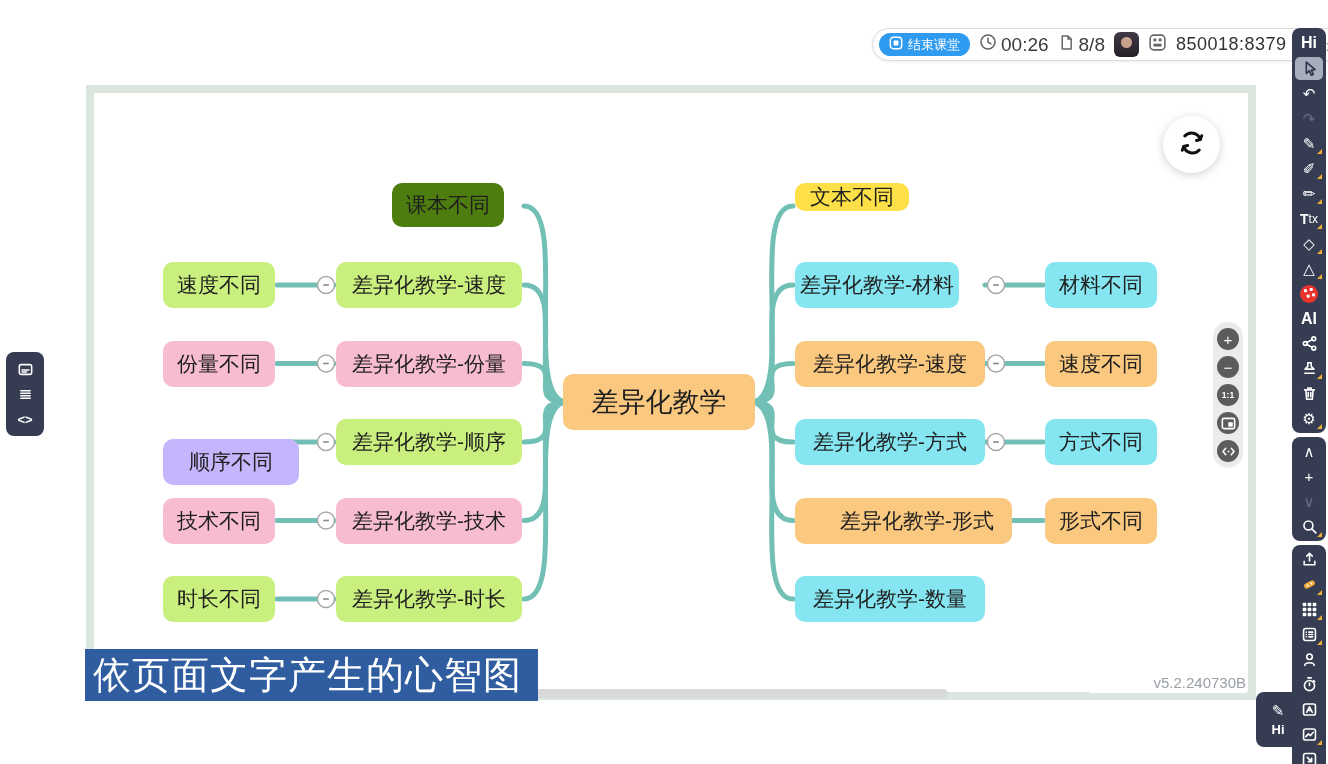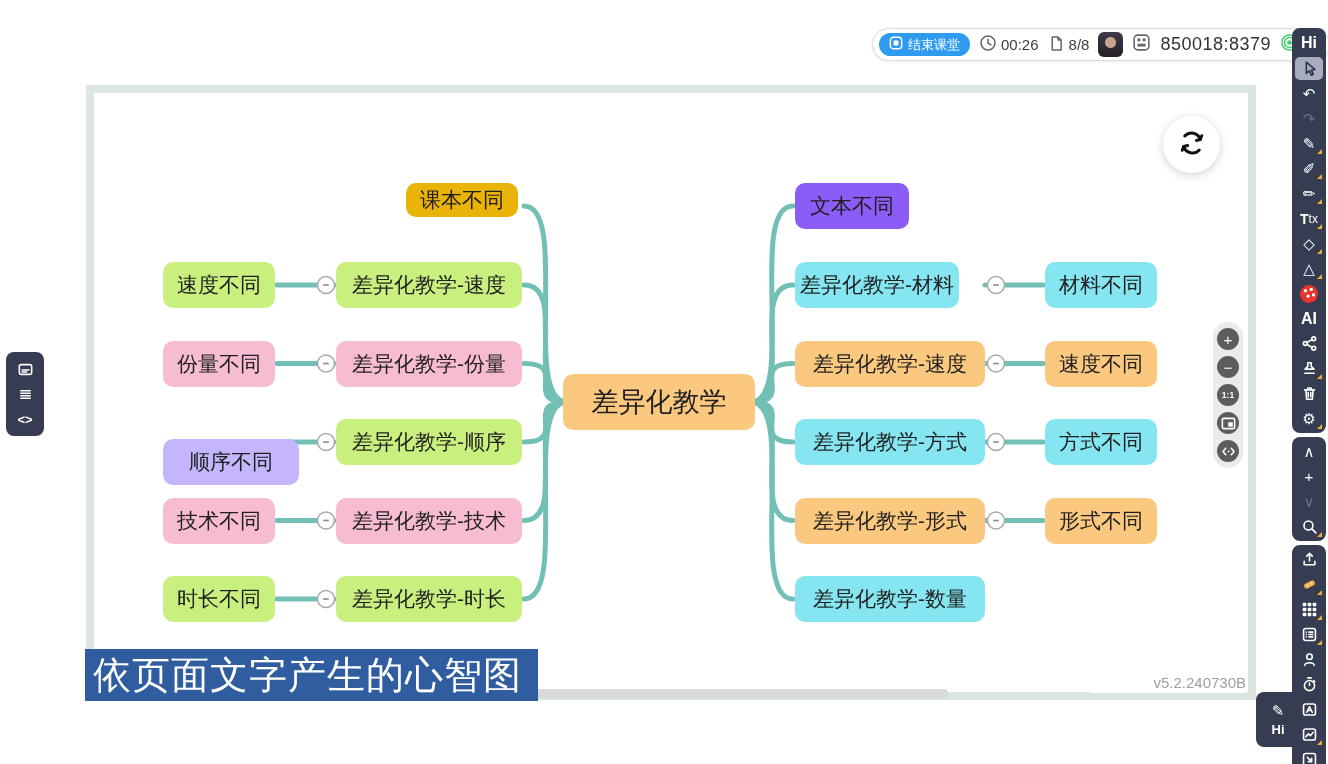--- a/index.html
+++ b/index.html
@@ -43,21 +43,21 @@
   .top-bar{
     position:absolute;left:872px;top:28px;height:33px;z-index:7;
     background:#fff;border:1px solid #dcdcdc;border-radius:17px;
     box-shadow:0 1px 3px rgba(0,0,0,.08);
     display:flex;align-items:center;gap:9px;padding:0 12px 0 6px;box-sizing:border-box;
   }
   .end-btn{
     background:#2e9bf0;color:#fff;border-radius:12px;height:23px;
     display:flex;align-items:center;gap:5px;padding:0 10px;font-size:13px;white-space:nowrap;
   }
-  .metric{display:flex;align-items:center;gap:4px;color:#3c3c3c;font-size:15px;white-space:nowrap;}
+  .metric{display:flex;align-items:center;gap:4px;color:#3c3c3c;font-size:19px;white-space:nowrap;}
   .metric svg{color:#666;}
   .avatar{
     width:25px;height:25px;border-radius:6px;flex:none;
     background:
       radial-gradient(circle at 50% 42%, #c9a28e 0 5px, transparent 6px),
       linear-gradient(#413a47,#262028);
   }
   .room-id{font-size:18px;color:#333;letter-spacing:.5px;}
   .chevron{color:#999;font-size:20px;line-height:1;padding-left:2px;}
   
@@ -164,39 +164,39 @@
     <line x1="993.2" x2="998.8" y1="285" y2="285" stroke="#8a8a8a" stroke-width="1.6"></line>
     <circle cx="996" cy="363.5" r="8.5" fill="#fff" stroke="#a9a9a9" stroke-width="1.5"></circle>
     <line x1="993.2" x2="998.8" y1="363.5" y2="363.5" stroke="#8a8a8a" stroke-width="1.6"></line>
     <circle cx="996" cy="442" r="8.5" fill="#fff" stroke="#a9a9a9" stroke-width="1.5"></circle>
     <line x1="993.2" x2="998.8" y1="442" y2="442" stroke="#8a8a8a" stroke-width="1.6"></line>
     <circle cx="996" cy="520.5" r="8.5" fill="#fff" stroke="#a9a9a9" stroke-width="1.5"></circle>
     <line x1="993.2" x2="998.8" y1="520.5" y2="520.5" stroke="#8a8a8a" stroke-width="1.6"></line>
   </svg>
 <div id="node-layer">
     <div class="mm-node center" style="left: 563px; top: 374px; width: 192px; height: 56px; background: rgb(250, 200, 127);">差异化教学</div>
-    <div class="mm-node" style="left: 406px; top: 183px; width: 112px; height: 34px; background: #eab308;">课本不同</div>
+    <div class="mm-node" style="left: 392px; top: 183px; width: 112px; height: 44px; background: #4d7c0f;">课本不同</div>
     <div class="mm-node" style="left: 336px; top: 262px; width: 186px; height: 46px; background: rgb(201, 239, 126);">差异化教学-速度</div>
     <div class="mm-node" style="left: 163px; top: 262px; width: 112px; height: 46px; background: rgb(201, 239, 126);">速度不同</div>
     <div class="mm-node" style="left: 336px; top: 340.5px; width: 186px; height: 46px; background: rgb(248, 188, 210);">差异化教学-份量</div>
     <div class="mm-node" style="left: 163px; top: 340.5px; width: 112px; height: 46px; background: rgb(248, 188, 210);">份量不同</div>
     <div class="mm-node" style="left: 336px; top: 419px; width: 186px; height: 46px; background: rgb(201, 239, 126);">差异化教学-顺序</div>
     <div class="mm-node" style="left: 163px; top: 419px; width: 136px; height: 46px; background: #c4b5fd; margin-top: 20px;">顺序不同</div>
     <div class="mm-node" style="left: 336px; top: 497.5px; width: 186px; height: 46px; background: rgb(248, 188, 210);">差异化教学-技术</div>
     <div class="mm-node" style="left: 163px; top: 497.5px; width: 112px; height: 46px; background: rgb(248, 188, 210);">技术不同</div>
     <div class="mm-node" style="left: 336px; top: 576px; width: 186px; height: 46px; background: rgb(201, 239, 126);">差异化教学-时长</div>
     <div class="mm-node" style="left: 163px; top: 576px; width: 112px; height: 46px; background: rgb(201, 239, 126);">时长不同</div>
-    <div class="mm-node" style="left: 795px; top: 183px; width: 114px; height: 46px; background: #8b5cf6;">文本不同</div>
+    <div class="mm-node" style="left: 795px; top: 183px; width: 114px; height: 28px; background: #fde047;">文本不同</div>
     <div class="mm-node" style="left: 795px; top: 262px; width: 164px; height: 46px; background: rgb(133, 230, 242);">差异化教学-材料</div>
     <div class="mm-node" style="left: 1045px; top: 262px; width: 112px; height: 46px; background: rgb(133, 230, 242);">材料不同</div>
     <div class="mm-node" style="left: 795px; top: 340.5px; width: 190px; height: 46px; background: rgb(250, 200, 127);">差异化教学-速度</div>
     <div class="mm-node" style="left: 1045px; top: 340.5px; width: 112px; height: 46px; background: rgb(250, 200, 127);">速度不同</div>
     <div class="mm-node" style="left: 795px; top: 419px; width: 190px; height: 46px; background: rgb(133, 230, 242);">差异化教学-方式</div>
     <div class="mm-node" style="left: 1045px; top: 419px; width: 112px; height: 46px; background: rgb(133, 230, 242);">方式不同</div>
-    <div class="mm-node" style="left: 795px; top: 497.5px; width: 190px; height: 46px; background: rgb(250, 200, 127);">差异化教学-形式</div>
+    <div class="mm-node" style="left: 795px; top: 497.5px; width: 190px; height: 46px; background: rgb(250, 200, 127); padding-left: 27px;">差异化教学-形式</div>
     <div class="mm-node" style="left: 1045px; top: 497.5px; width: 112px; height: 46px; background: rgb(250, 200, 127);">形式不同</div>
     <div class="mm-node" style="left: 795px; top: 576px; width: 190px; height: 46px; background: rgb(133, 230, 242);">差异化教学-数量</div>
   </div>
 
 <div class="refresh-btn">
   <span>
     <svg width="30" height="30" viewBox="0 0 24 24" fill="none" stroke="#111" stroke-width="2.4" stroke-linecap="round">
       <path d="M6.2 6.4 A7.3 7.3 0 0 1 18.6 9.2"></path>
       <path d="M17.8 17.6 A7.3 7.3 0 0 1 5.4 14.8"></path>
       <path d="M18.6 9.2 l1.2 -3 M18.6 9.2 l-3.1 .8"></path>

